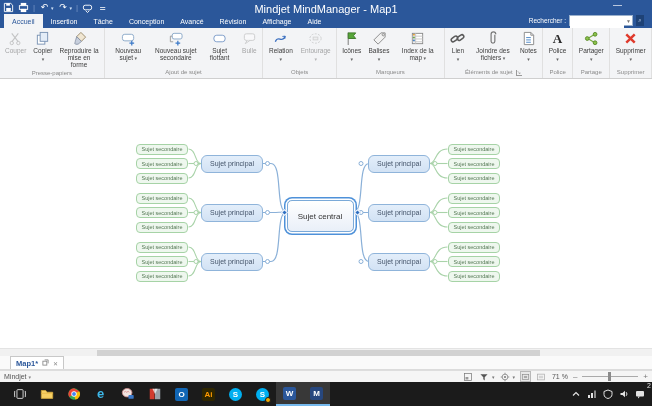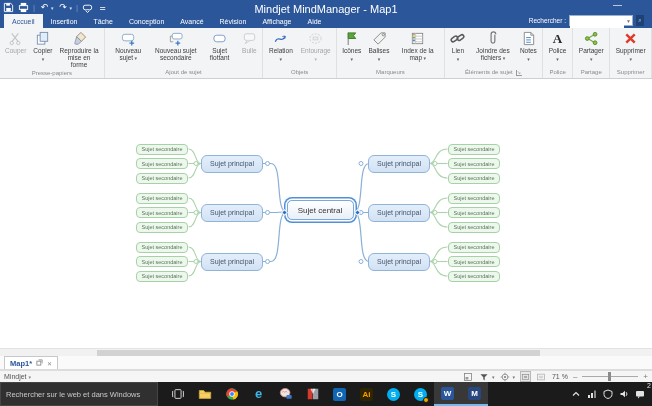--- a/index.html
+++ b/index.html
@@ -45,21 +45,21 @@
   .node-central { background:linear-gradient(#ffffff,#e9eff8); border:1px solid #7aa9d8; border-radius:5px;
                   box-shadow:0 0 0 1.5px #ffffff, 0 0 0 3px #4e91d9; font-size:8px; color:#333; }
   .node-principal { background:linear-gradient(#e3eefa,#d2e2f4); border:1px solid #8fb4da; border-radius:6px; font-size:7px; color:#44546a; }
   .node-secondary { background:#eef7ee; border:1px solid #a6d3a6; border-radius:4px; font-size:5.5px; color:#567a56; }
   .handle { position:absolute; width:5px; height:5px; background:#2f6fc1; border:1px solid #fff; transform:rotate(45deg); z-index:3; }
 
   
   .hscroll { position:absolute; top:348px; left:0; width:652px; height:8px; background:#f1f1f1; border-top:1px solid #e3e3e3; }
   .hthumb { position:absolute; top:1px; left:97px; width:443px; height:6px; background:#d2d2d2; }
   .doctabs { position:absolute; top:356px; left:0; width:652px; height:14px; background:#fafafa; border-bottom:1px solid #dcdcdc; display:flex; align-items:flex-end; }
-  .doctab { height:13px; margin-left:4px; padding:0 5px; background:#fff; border:1px solid #c8c8c8; border-bottom:none; display:flex; align-items:center; gap:4px; }
+  .doctab { height:13px; margin-left:10px; padding:0 5px; background:#fff; border:1px solid #c8c8c8; border-bottom:none; display:flex; align-items:center; gap:4px; }
   .doctab .dlabel { color:#2b579a; font-size:7.5px; font-weight:bold; }
   .doctab .dicon { color:#8a8a8a; font-size:6px; }
   .statusbar { position:absolute; top:370px; left:0; width:652px; height:12px; background:#f5f5f5; border-top:1px solid #ddd; display:flex; align-items:center; font-size:7px; color:#555; }
   .statusbar .appmenu { margin-left:4px; display:flex; gap:2px; align-items:center; }
   .statusbar .appmenu .caret { font-size:5px; color:#888; }
   .statusbar .sb-right { margin-left:auto; display:flex; align-items:center; gap:5px; margin-right:4px; }
   .sicon { width:11px; height:11px; display:flex; align-items:center; justify-content:center; }
   .sicon svg { width:10px; height:10px; }
   .sicon.pressed { border:1px solid #b8b8b8; background:#e8e8e8; }
   .scaret2 { font-size:5px; color:#777; margin-left:-3px; }
@@ -422,21 +422,21 @@
       <div class="node node-secondary" style="left: 448px; top: 79px; width: 52px; height: 11px;">Sujet secondaire</div>
       <div class="node node-secondary" style="left: 448px; top: 93.5px; width: 52px; height: 11px;">Sujet secondaire</div>
       <div class="node node-principal" style="left: 368px; top: 124.5px; width: 62px; height: 18px;">Sujet principal</div>
       <div class="node node-secondary" style="left: 448px; top: 113.5px; width: 52px; height: 11px;">Sujet secondaire</div>
       <div class="node node-secondary" style="left: 448px; top: 128px; width: 52px; height: 11px;">Sujet secondaire</div>
       <div class="node node-secondary" style="left: 448px; top: 142.5px; width: 52px; height: 11px;">Sujet secondaire</div>
       <div class="node node-principal" style="left: 368px; top: 173.5px; width: 62px; height: 18px;">Sujet principal</div>
       <div class="node node-secondary" style="left: 448px; top: 162.5px; width: 52px; height: 11px;">Sujet secondaire</div>
       <div class="node node-secondary" style="left: 448px; top: 177px; width: 52px; height: 11px;">Sujet secondaire</div>
       <div class="node node-secondary" style="left: 448px; top: 191.5px; width: 52px; height: 11px;">Sujet secondaire</div>
-      <div class="node node-central" style="left: 286.5px; top: 121px; width: 67px; height: 20px;">Sujet central</div>
+      <div class="node node-central" style="left: 286.5px; top: 121px; width: 67px; height: 32px;">Sujet central</div>
       <div class="handle" style="left: 282px; top: 131px;"></div>
       <div class="handle" style="left: 354.5px; top: 131px;"></div>
     </div>
 
   <div class="hscroll">
     <div class="hthumb"></div>
   </div>
 
   <div class="doctabs">
     <div class="doctab">
@@ -492,23 +492,20 @@
         <span>71 %</span>
         <span class="zsign">–</span>
         <span class="zoomtrack">
           <span class="zoomthumb"></span>
         </span>
         <span class="zsign">+</span>
       </span>
   </div>
 
   <div class="taskbar">
-    <div class="tsearch">
-      <span>Rechercher sur le web et dans Windows</span>
-    </div>
     <div class="tapps" id="tapps">
         <div class="tapp">
           <svg viewBox="0 0 16 16">
             <rect x="4.5" y="3" width="7" height="10" rx="1" fill="none" stroke="#e8e8e8"></rect>
             <path d="M2 4.5 Q1.5 8 2 11.5 M14 4.5 Q14.5 8 14 11.5" stroke="#e8e8e8" fill="none"></path>
           </svg>
         </div>
         <div class="tapp">
           <svg viewBox="0 0 16 16">
             <path d="M1.5 4 h5 l1.5 2 h6.5 v7 h-13z" fill="#f7d064" stroke="#caa23c"></path>

